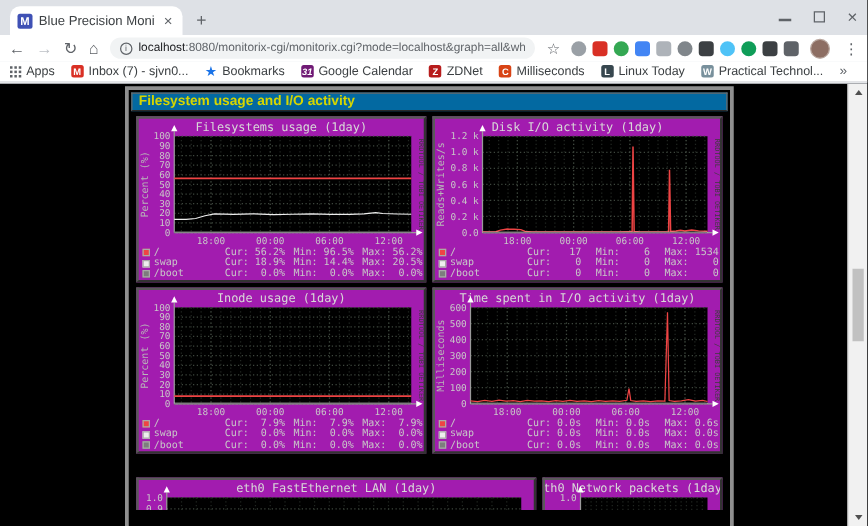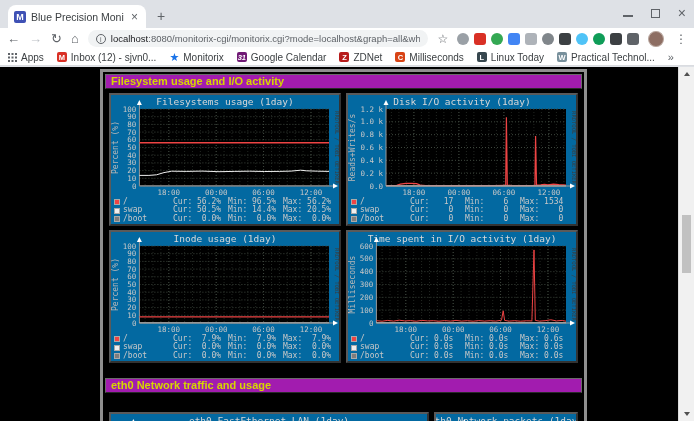--- a/index.html
+++ b/index.html
@@ -55,36 +55,36 @@
   .viewport { position:absolute; top:67px; left:0; right:0; bottom:0; background:#000; overflow:hidden; }
   .vscroll { position:absolute; right:0; top:0; width:16px; height:100%; background:#f1f1f1; border-left:1px solid #dcdcdc; }
   .sb-btn { position:absolute; left:0; width:16px; height:14px; display:flex; align-items:center; justify-content:center; }
   .sb-up { top:0; } .sb-down { bottom:0; }
   .tri-up { width:0; height:0; border-left:3.5px solid transparent; border-right:3.5px solid transparent; border-bottom:4.5px solid #505050; }
   .tri-down { width:0; height:0; border-left:3.5px solid transparent; border-right:3.5px solid transparent; border-top:4.5px solid #505050; }
   .sb-thumb { position:absolute; left:3px; right:3px; top:148px; height:58px; background:#c1c1c1; }
 
   .page-frame { position:absolute; left:100px; top:2px; width:487px; height:520px;
                 border:3px solid #8f8f8f; background:#000; }
-  .sec-head { margin:2px 2px 0 2px; height:15px; background:#a21caf; border:1px solid #6a6a6a; border-bottom-color:#2a2a2a;
+  .sec-head { margin:2px 2px 0 2px; height:15px; background:#0369a1; border:1px solid #6a6a6a; border-bottom-color:#2a2a2a;
               color:#d6d600; font-weight:bold; font-size:11px; line-height:13px; padding-left:5px; }
   .grow { display:flex; gap:5px; padding:4px 6px 0 6px; }
   .grow.last { margin-top:15px; height:30px; overflow:hidden; align-items:flex-start; }
-  .gpanel { position:relative; width:232px; height:133px; background:#0369a1;
+  .gpanel { position:relative; width:232px; height:133px; background:#a21caf;
             border:2px solid #5a5a5a; border-bottom-color:#333; border-right-color:#333; }
   .gpanel.wide { width:320px; height:120px; }
   .gpanel.small { flex:1; height:120px; }
   .gtxt { font-family:"DejaVu Sans Mono", monospace; }
   svg { display:block; }
   .legend { position:absolute; left:3px; right:1px; bottom:1px; font-family:"DejaVu Sans Mono", monospace;
             font-size:8px; color:#c8c8c8; line-height:8.3px; }
   .lg-row { display:flex; }
   .lg-name { width:60px; display:flex; align-items:center; gap:3px; white-space:pre; }
   .sw { width:6px; height:6px; border:1px solid #aaa; flex:0 0 auto; }
-  .lg-v { width:56px; white-space:pre; }
+  .lg-v { width:56px; white-space:pre;text-align:right; }
 </style>
 </head>
 <body>
 
 <div class="browser">
 
   <div class="tabstrip">
     <div class="tab">
       <span class="favicon" style="background: rgb(63, 81, 181);">M</span>
       <span class="tab-title">Blue Precision Monitorix</span>
@@ -126,25 +126,25 @@
   </div>
 
   <div class="bookbar">
     <span class="bk">
       <span class="grid-dot"></span>
       <span>Apps</span>
     </span>
     <span id="bklist" style="display:flex;gap:13px;">
         <span class="bk">
           <span class="bk-ic" style="background: rgb(217, 48, 37);">M</span>
-          <span>Inbox (12) - sjvn0...</span>
+          <span>Inbox (7) - sjvn0...</span>
         </span>
         <span class="bk">
           <span class="bk-star">★</span>
-          <span>Monitorix</span>
+          <span>Bookmarks</span>
         </span>
         <span class="bk">
           <span class="bk-ic" style="background: #701a75; font-style: italic;">31</span>
           <span>Google Calendar</span>
         </span>
         <span class="bk">
           <span class="bk-ic" style="background: rgb(183, 28, 28);">Z</span>
           <span>ZDNet</span>
         </span>
         <span class="bk">
@@ -239,21 +239,21 @@
             </svg>
             <div class="legend">
               <div class="lg-row">
                 <span class="lg-name"><span class="sw" style="background: rgb(238, 68, 68);"></span>/</span>
                 <span class="lg-v">Cur: 56.2%</span>
                 <span class="lg-v">Min: 96.5%</span>
                 <span class="lg-v">Max: 56.2%</span>
               </div>
               <div class="lg-row">
                 <span class="lg-name"><span class="sw" style="background: rgb(238, 238, 238);"></span>swap</span>
-                <span class="lg-v">Cur: 50.5%</span>
+                <span class="lg-v">Cur: 18.9%</span>
                 <span class="lg-v">Min: 14.4%</span>
                 <span class="lg-v">Max: 20.5%</span>
               </div>
               <div class="lg-row">
                 <span class="lg-name"><span class="sw" style="background: rgb(125, 125, 125);"></span>/boot</span>
                 <span class="lg-v">Cur:  0.0%</span>
                 <span class="lg-v">Min:  0.0%</span>
                 <span class="lg-v">Max:  0.0%</span>
               </div>
             </div>
@@ -505,21 +505,20 @@
               </div>
               <div class="lg-row">
                 <span class="lg-name"><span class="sw" style="background: rgb(125, 125, 125);"></span>/boot</span>
                 <span class="lg-v">Cur: 0.0s</span>
                 <span class="lg-v">Min: 0.0s</span>
                 <span class="lg-v">Max: 0.0s</span>
               </div>
             </div>
           </div>
       </div>
-      <div class="sec-head" style="margin-top:15px">eth0 Network traffic and usage</div>
       <div class="grow last">
         <div class="gpanel wide">
             <svg width="316" height="116">
               <rect x="22.4" y="14" width="283.6" height="90" fill="#000"></rect>
               <text x="158" y="9.5" text-anchor="middle" fill="#d8d8d8" font-size="9.5px" class="gtxt">eth0 FastEthernet LAN  (1day)</text>
               <line x1="34.22612" y1="14" x2="34.22612" y2="104" stroke="#212621" stroke-dasharray="1,2"></line>
               <line x1="46.05224" y1="14" x2="46.05224" y2="104" stroke="#212621" stroke-dasharray="1,2"></line>
               <line x1="57.87836" y1="14" x2="57.87836" y2="104" stroke="#212621" stroke-dasharray="1,2"></line>
               <line x1="69.70448" y1="14" x2="69.70448" y2="104" stroke="#212621" stroke-dasharray="1,2"></line>
               <line x1="81.5306" y1="14" x2="81.5306" y2="104" stroke="#212621" stroke-dasharray="1,2"></line>

